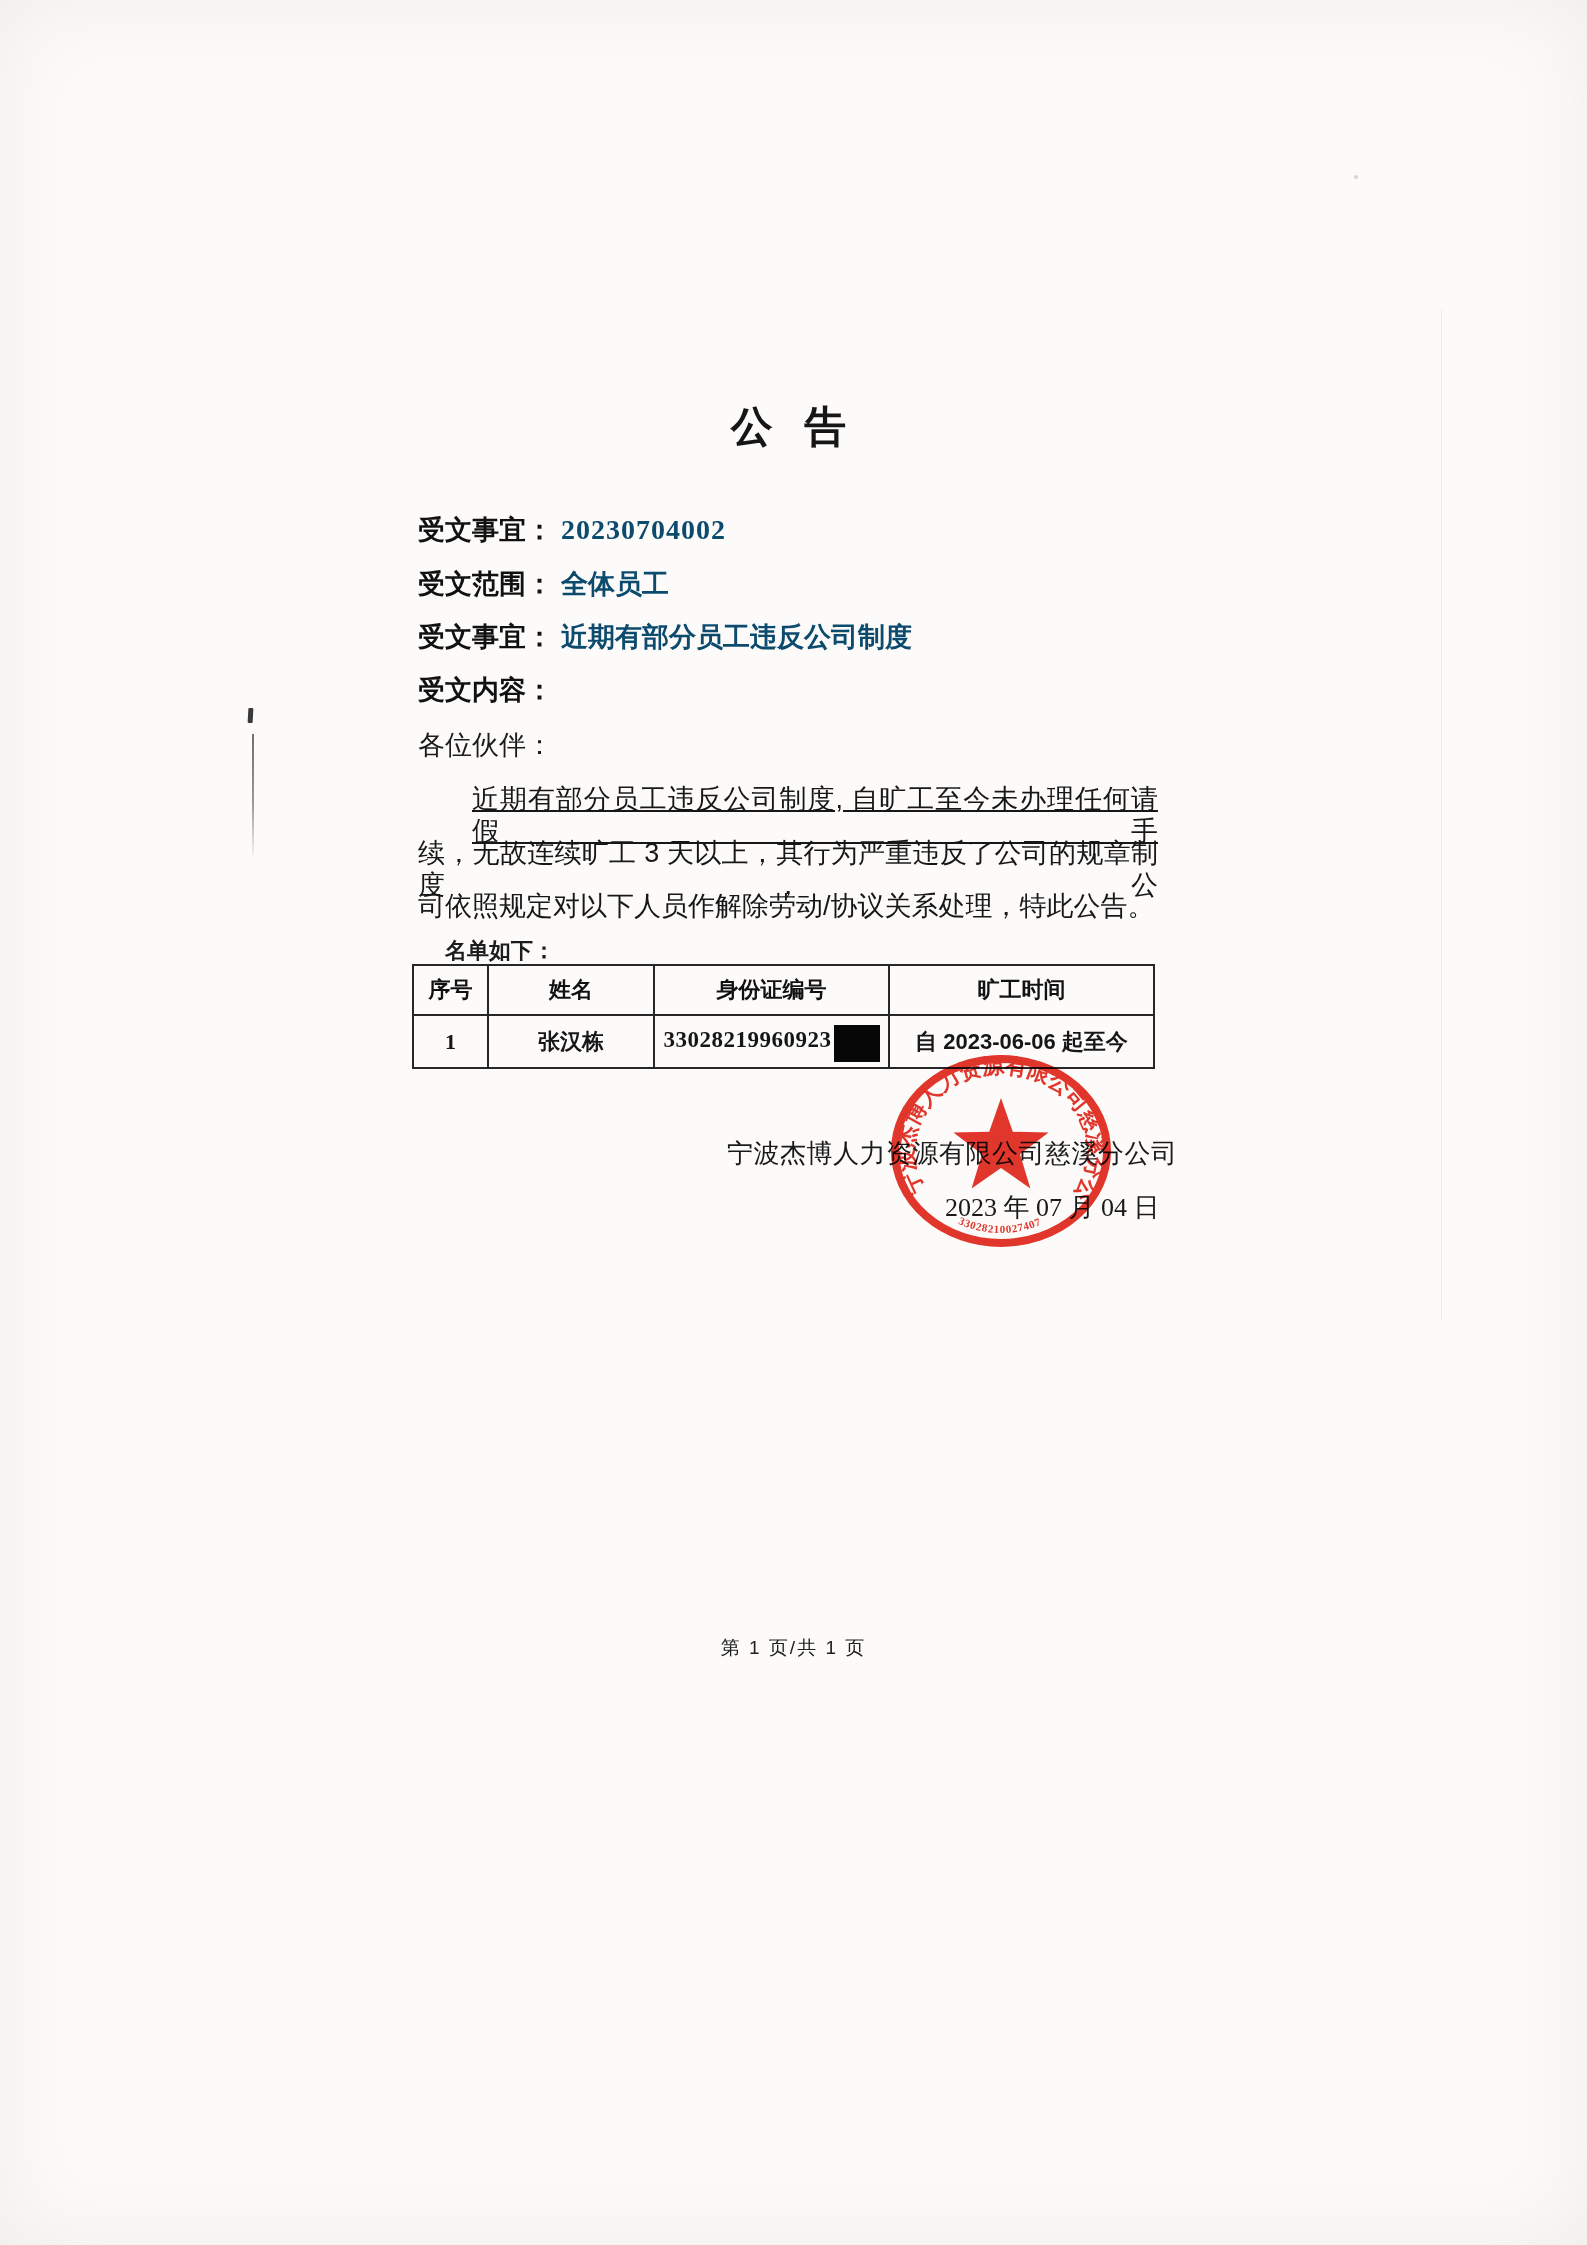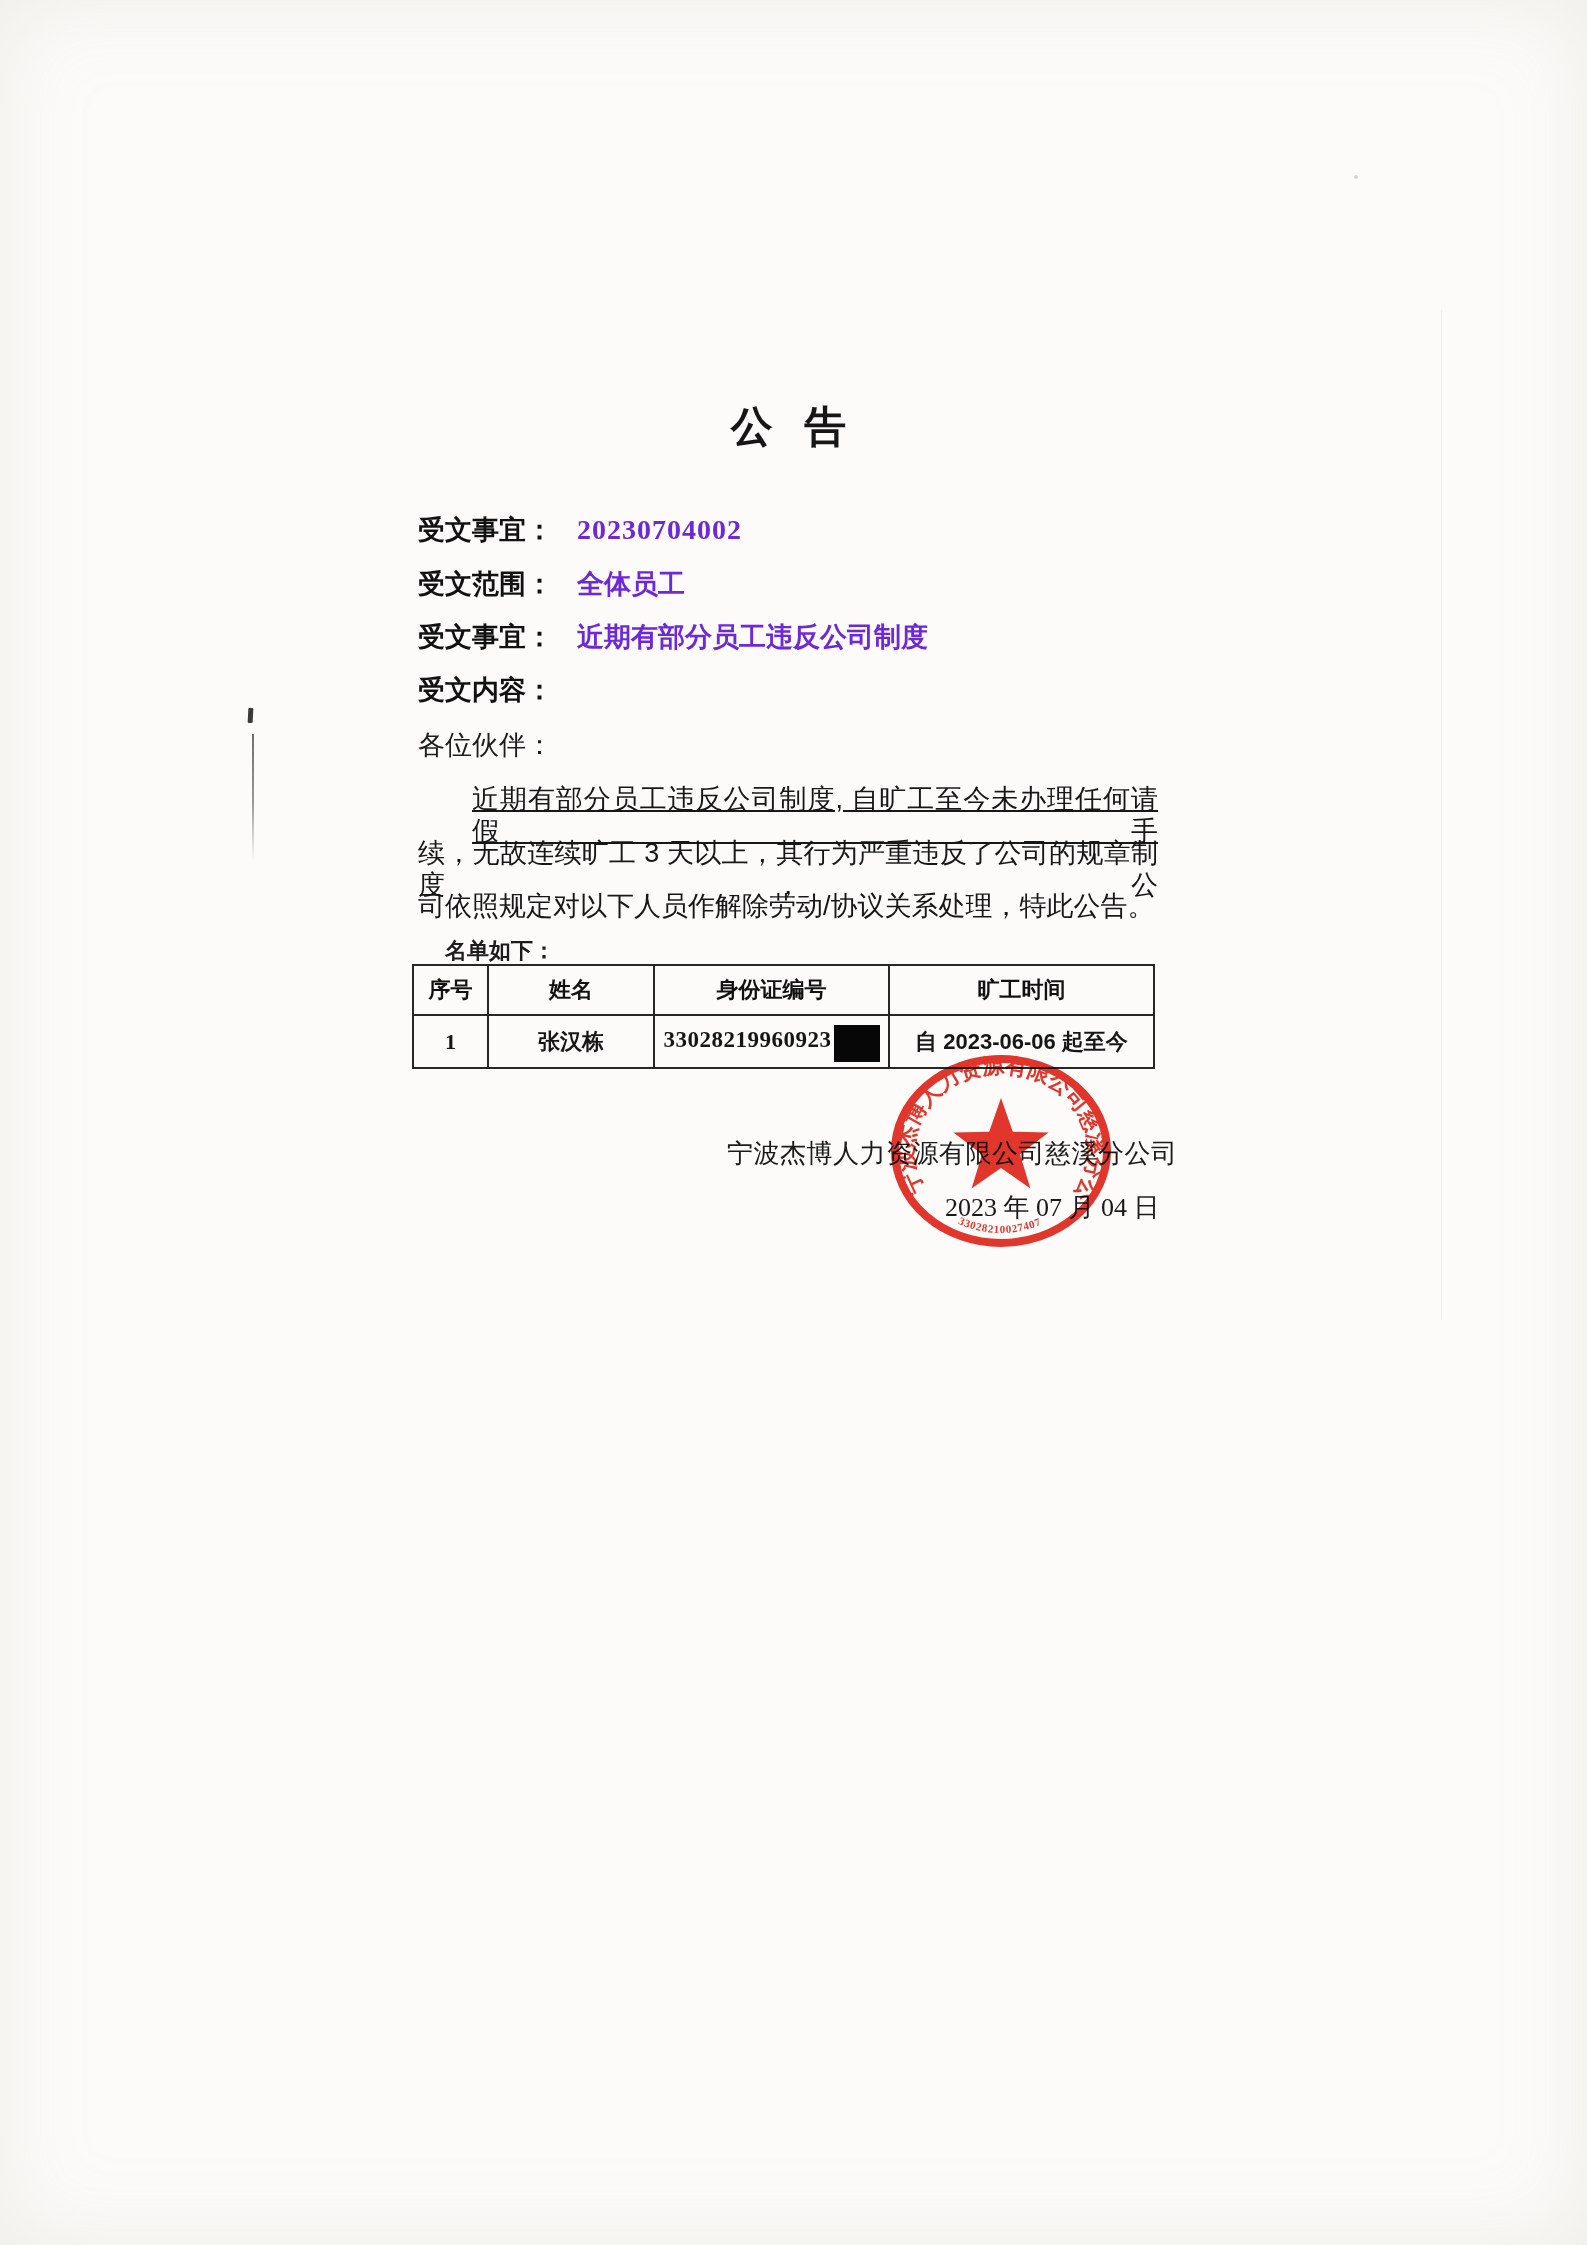--- a/index.html
+++ b/index.html
@@ -17,21 +17,21 @@
   .abs{position:absolute;}
   .doc-title{
     left:0;top:399px;width:100%;
     text-align:center;
     font-size:42px;font-weight:700;
     letter-spacing:10px;
     color:#161616;
   }
   .field-row{left:418px;font-size:27px;line-height:32px;white-space:nowrap;}
   .field-label{font-weight:700;color:#111;}
-  .field-value{font-weight:600;margin-left:24px;color:#6d28d9;}
+  .field-value{font-weight:600;margin-left:8px;color:#0c4a6e;}
   .field-value.num{font-family:"Liberation Serif", serif;font-weight:700;font-size:28px;letter-spacing:1px;}
   .salutation{left:418px;top:727px;font-size:27px;font-weight:500;}
   .para-line{
     left:418px;width:740px;
     font-size:27px;font-weight:500;line-height:32px;
     color:#171717;
     text-align:justify;text-align-last:justify;
     box-sizing:border-box;
   }
   .para-line.indent{padding-left:54px;text-decoration:underline;}
@@ -137,14 +137,15 @@
     <ellipse cx="117" cy="103" rx="106" ry="92" fill="none" stroke="#e2261a" stroke-width="8"></ellipse>
     <polygon fill="#e2261a" points="117,50 128.8,83.8 164.6,84.6 136.0,106.2 146.4,140.5 117,120 87.6,140.5 98.0,106.2 69.4,84.6 105.2,83.8"></polygon>
     <text fill="#e2261a" font-size="22" font-weight="700" font-family="Liberation Sans, sans-serif">
       <textPath href="#seal-top-arc" startOffset="0" textLength="372" lengthAdjust="spacing">宁波杰博人力资源有限公司慈溪分公司</textPath>
     </text>
     <text fill="#e2261a" font-size="11" font-weight="700" font-family="Liberation Serif, serif">
       <textPath href="#seal-bottom-arc" startOffset="0" textLength="86" lengthAdjust="spacing">33028210027407</textPath>
     </text>
   </svg>
 
+  <div class="abs footer-page">第 1 页/共 1 页</div>
 
 </div>
 
 </body></html>

